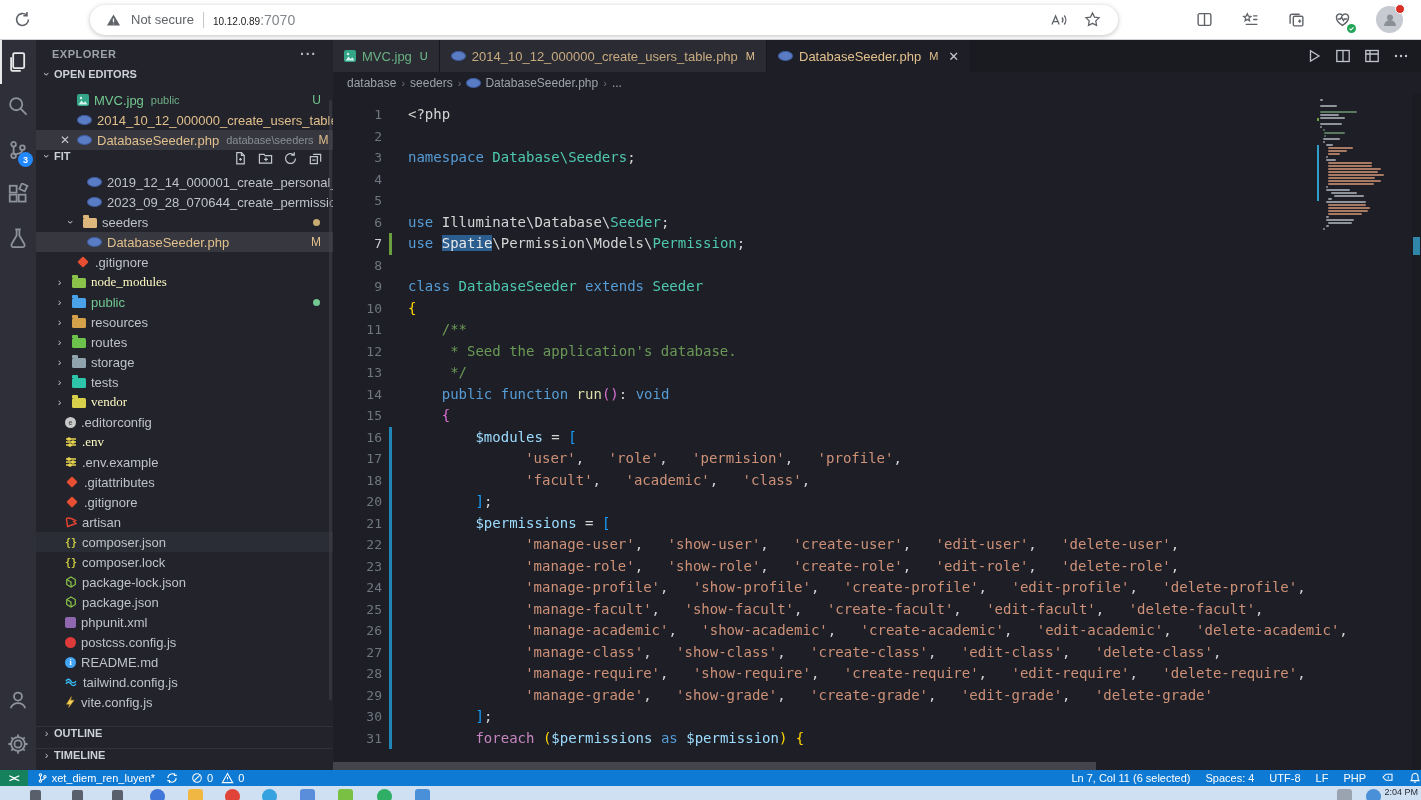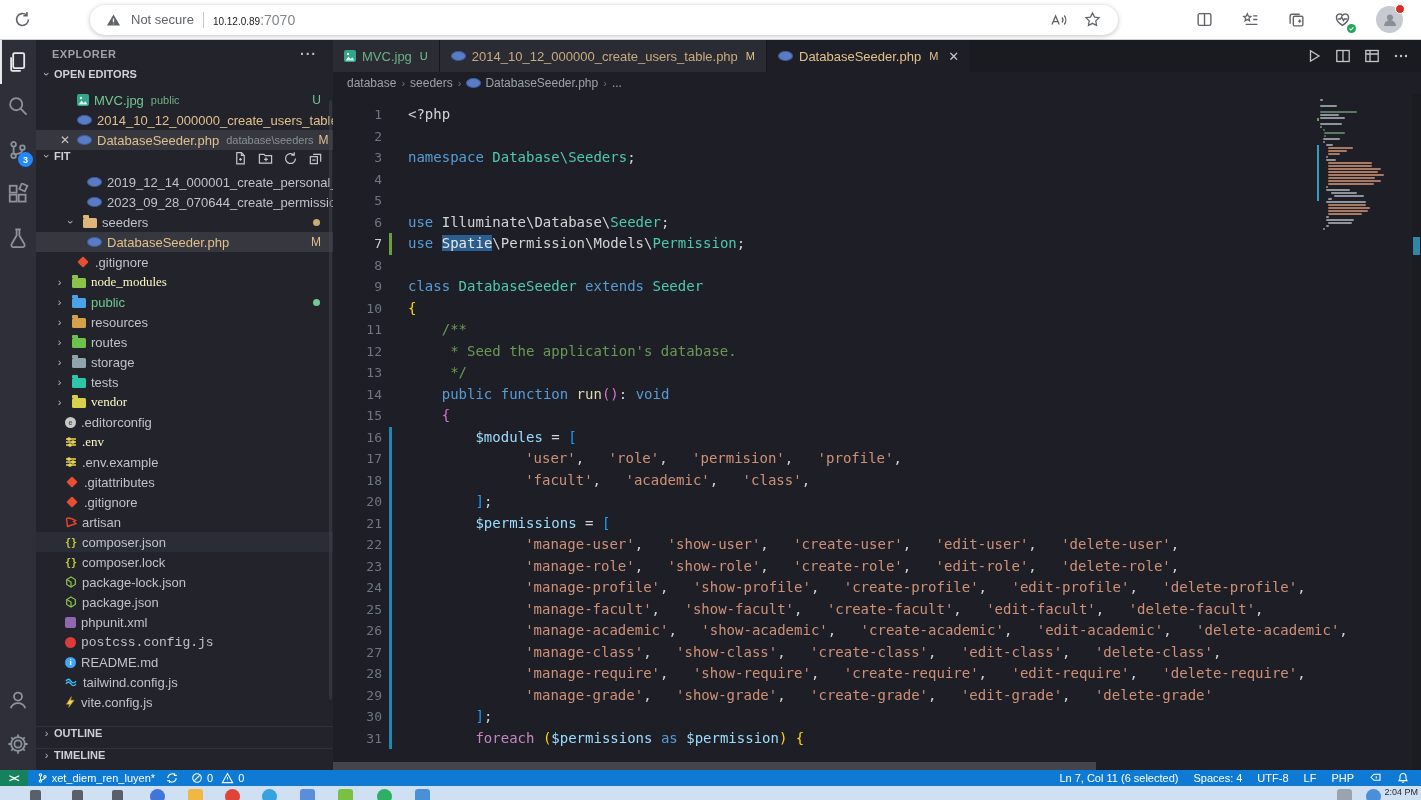--- a/index.html
+++ b/index.html
@@ -118,21 +118,21 @@
   .ov-mark { position:absolute; top:143px; height:18px; left:1px; right:1px; background:#2f86a8; }
   .hscroll { position:absolute; bottom:0; left:0; right:110px; height:8px; }
   .hthumb { height:100%; width:78%; background:rgba(130,130,140,.38); }
 
   
   .status-bar { height:16px; background:#0e7ad3; color:#fff; display:flex; align-items:center;
                 font-size:11px; }
   .remote { background:#16825d; height:100%; display:flex; align-items:center; padding:0 9px;
             margin-right:9px; font-weight:bold; font-size:10px; letter-spacing:-1px; }
   .sb-item { display:flex; align-items:center; gap:4px; margin-right:13px; cursor:default; }
-  .sb-right { margin-left:auto; display:flex; align-items:center; gap:15px; padding-right:12px; }
+  .sb-right { margin-left:auto; display:flex; align-items:center; gap:15px; }
   .sb-right .sb-item { margin-right:0; }
 
   
   .taskbar { height:14px; background:#cfe0f2; position:relative; overflow:hidden; }
   .tb-ico { position:absolute; top:3px; width:15px; height:15px; border-radius:3px; }
   .tb-ico.round { border-radius:50%; }
   .tb-left { position:absolute; top:4px; width:11px; height:12px; background:#3c4048;
              border-radius:2px; opacity:.8; }
   .tb-time { position:absolute; top:1px; right:3px; font-size:9px; color:#1d2530; }
   svg { display:block; }
@@ -498,21 +498,21 @@
               </svg>
             </span>
             <span>package.json</span>
           </div>
           <div class="tree-row" style="padding-left: 29px;">
             <span class="icon">
               <span class="fi-sq" style="background:#9068b0"></span>
             </span>
             <span>phpunit.xml</span>
           </div>
-          <div class="tree-row" style="padding-left: 29px; font-family: Liberation Mono, monospace;">
+          <div class="tree-row" style="padding-left: 29px;">
             <span class="icon">
               <span class="fi-circ" style="background:#dd3a3a"></span>
             </span>
             <span>postcss.config.js</span>
           </div>
           <div class="tree-row" style="padding-left: 29px;">
             <span class="icon">
               <span class="fi-circ" style="background:#42a5f5">
                 <span style="font-family:'Liberation Serif',serif">i</span>
               </span>

